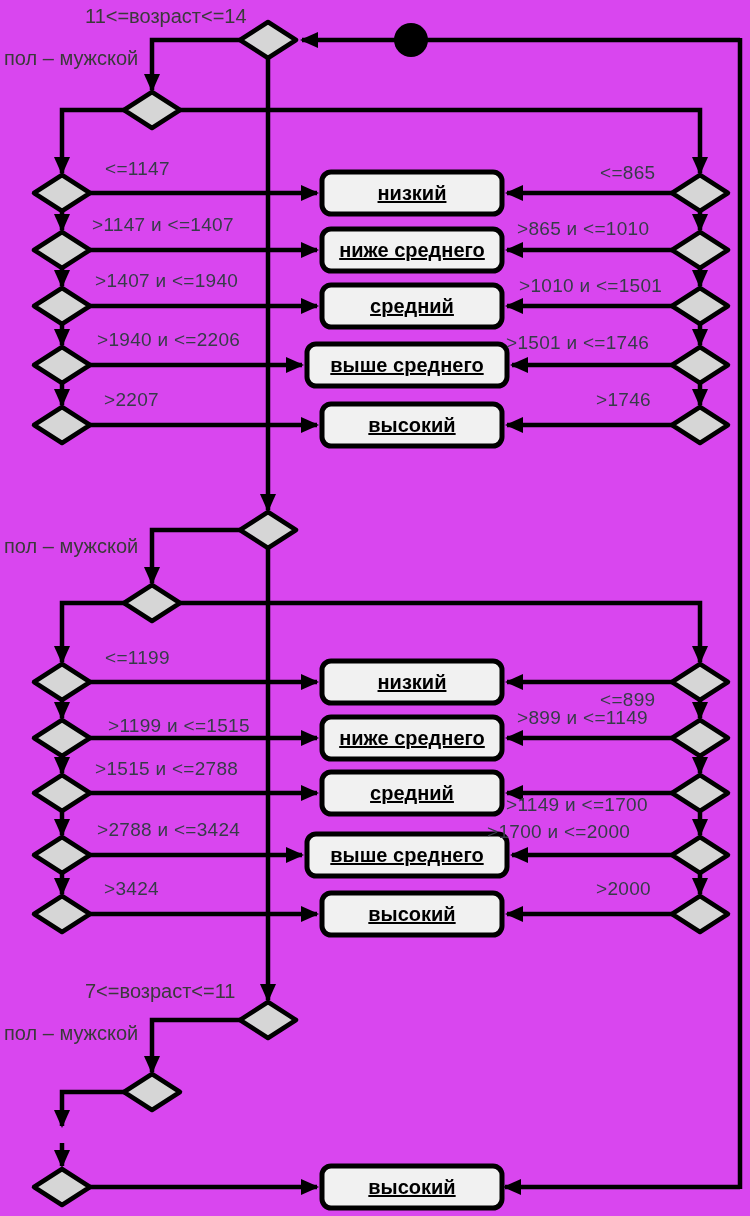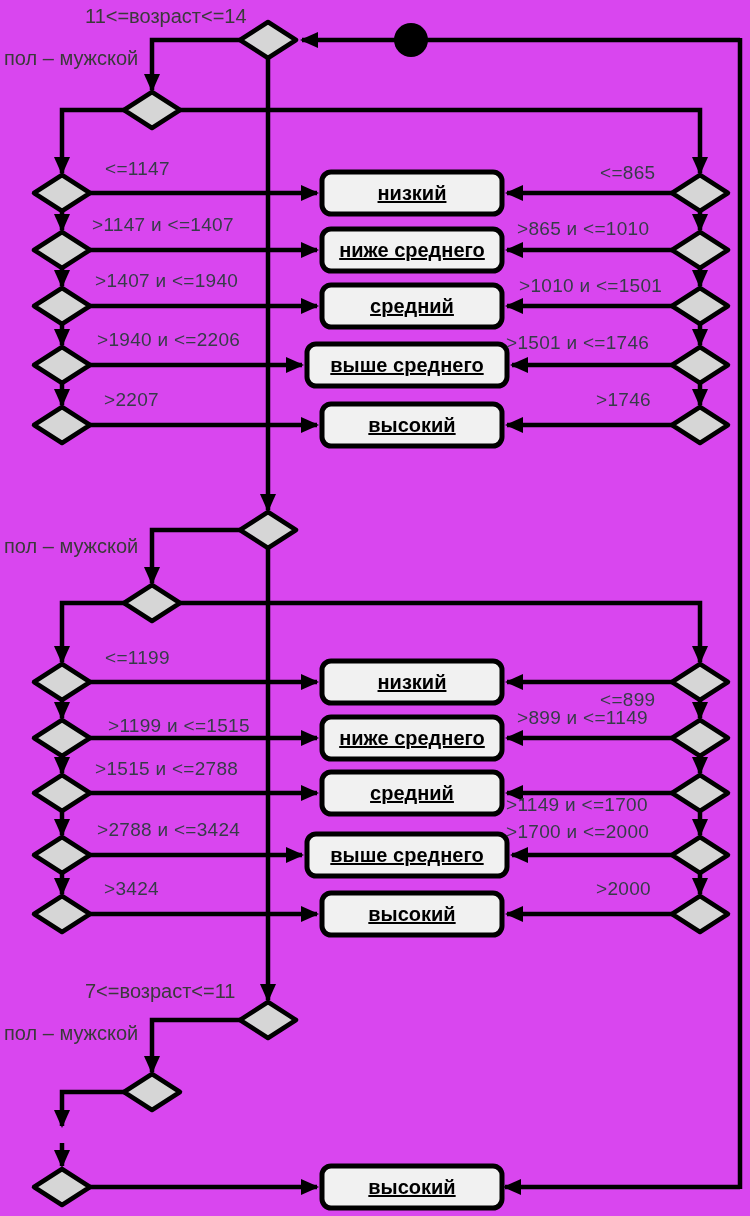--- a/index.html
+++ b/index.html
@@ -183,21 +183,21 @@
 
   <div class="cond" style="left:105px;top:647px;">&lt;=1199</div>
   <div class="cond" style="left:108px;top:703px;margin-top:12px;">&gt;1199 и &lt;=1515</div>
   <div class="cond" style="left:95px;top:758px;">&gt;1515 и &lt;=2788</div>
   <div class="cond" style="left:97px;top:819px;">&gt;2788 и &lt;=3424</div>
   <div class="cond" style="left:104px;top:878px;">&gt;3424</div>
 
   <div class="cond" style="left:600px;top:651px;margin-top:38px;">&lt;=899</div>
   <div class="cond" style="left:517px;top:707px;">&gt;899 и &lt;=1149</div>
   <div class="cond" style="left:506px;top:764px;margin-top:30px;">&gt;1149 и &lt;=1700</div>
-  <div class="cond" style="left:506px;top:821px;">&gt;1700 и &lt;=2000</div>
+  <div class="cond" style="left:487px;top:821px;">&gt;1700 и &lt;=2000</div>
   <div class="cond" style="left:596px;top:878px;">&gt;2000</div>
 
   <div class="cat-label" style="left:322px;width:180px;top:670px;">низкий</div>
   <div class="cat-label" style="left:322px;width:180px;top:726px;">ниже среднего</div>
   <div class="cat-label" style="left:322px;width:180px;top:781px;">средний</div>
   <div class="cat-label" style="left:307px;width:200px;top:843px;">выше среднего</div>
   <div class="cat-label" style="left:322px;width:180px;top:902px;">высокий</div>
 
   <div class="hdr" style="left:85px;top:980px;">7&lt;=возраст&lt;=11</div>
   <div class="hdr" style="left:4px;top:1022px;">пол – мужской</div>

